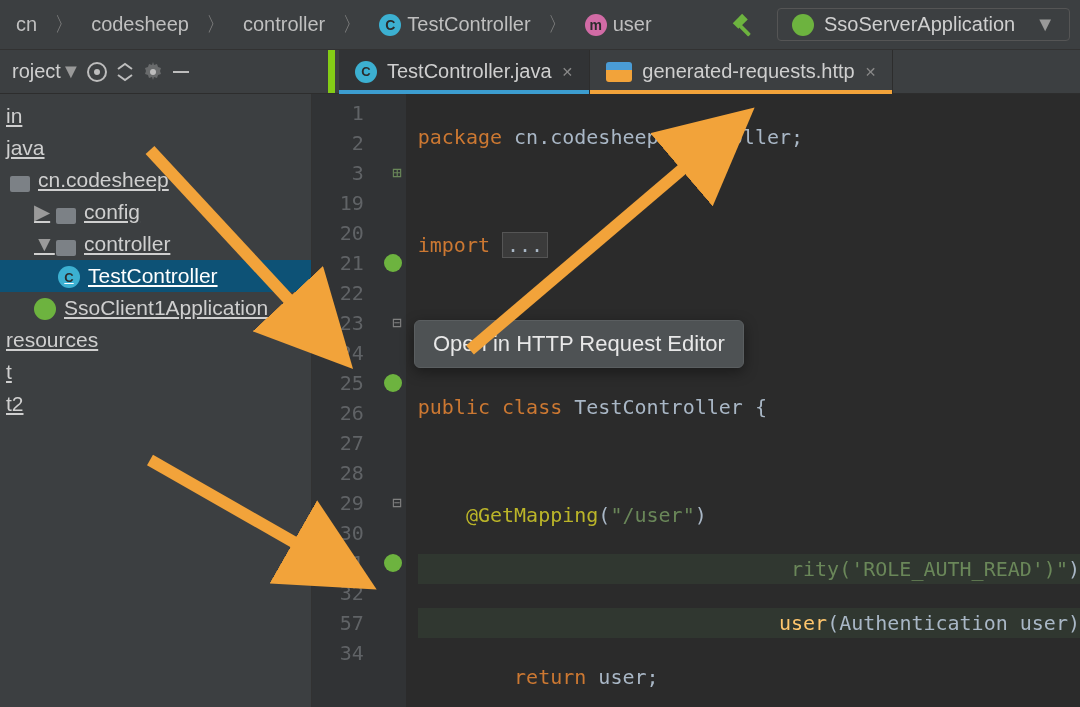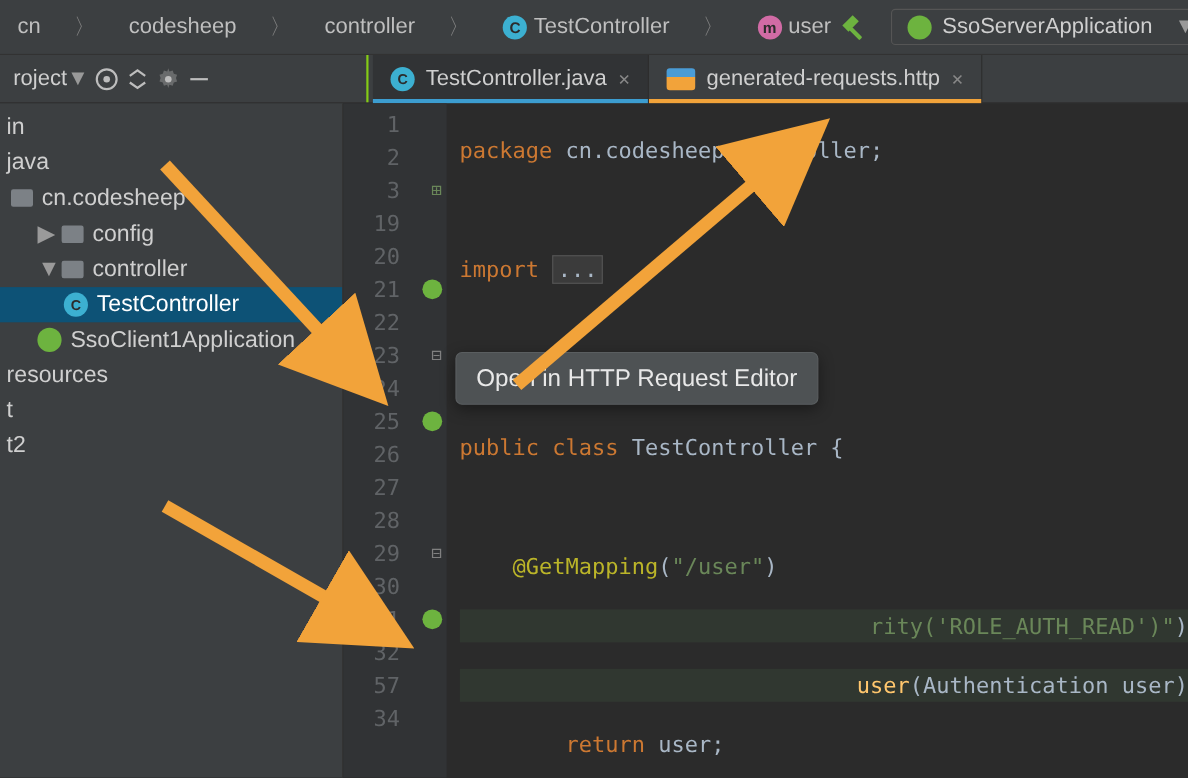--- a/index.html
+++ b/index.html
@@ -14,21 +14,21 @@
   .topbar {
     height: 50px;
     background: #3c3f41;
     border-bottom: 1px solid #323232;
     display: flex;
     align-items: center;
     padding: 0 10px;
     font-size: 20px;
     color: #bfbfbf;
   }
-  .crumbs { display: flex; align-items: center; gap: 24px; flex: 0 0 auto; }
+  .crumbs { display: flex; align-items: center; gap: 11px; flex: 0 0 auto; }
   .crumb { padding: 2px 6px; display: flex; align-items: center; gap: 6px; cursor: pointer; }
   .crumb-sep { color: #808080; }
   .crumb-icon {
     width: 22px; height: 22px; border-radius: 50%;
     display: inline-flex; align-items: center; justify-content: center;
     font-size: 14px; font-weight: bold; color: #2b2b2b;
   }
   .ci-c { background: #3cb0d1; }
   .ci-m { background: #d16ba5; }
   .topbar-spacer { flex: 1; }
@@ -47,21 +47,21 @@
     background: #6db33f; display: inline-block; position: relative;
   }
   .runconfig .chev { margin-left: 10px; color: #999; }
   
   .row2 {
     display: flex; height: 44px; background: #3c3f41;
     border-bottom: 1px solid #2d2d2d;
   }
   .project-toolbar {
     width: 335px; display: flex; align-items: center; gap: 4px;
-    padding: 0 12px; border-right: 2px solid #84cc16;
+    padding: 0 12px; border-right: 7px solid #84cc16;
     color: #cfcfcf; font-size: 20px;
   }
   .project-toolbar .label { flex: 0 0 auto; }
   .tool-icon { width: 24px; height: 24px; color: #bdbdbd; cursor: pointer; }
   .editor-tabs {
     flex: 1; display: flex; align-items: flex-end; padding-left: 4px;
   }
   .ed-tab {
     display: flex; align-items: center; gap: 10px;
     padding: 8px 16px; font-size: 20px; color: #cfcfcf;
@@ -85,22 +85,22 @@
   }
   
   .main {
     display: flex; height: calc(707px - 50px - 44px);
   }
   .sidebar {
     width: 335px; background: #3c3f41; border-right: 1px solid #323232;
     font-size: 21px; color: #cfcfcf; padding-top: 6px;
   }
   .tree-row {
-    display: flex; align-items: center; gap: 8px;
-    padding: 4px 6px; cursor: pointer; white-space: nowrap;
+    display: flex; align-items: flex-end; gap: 8px;
+    padding: 4px 6px; cursor: pointer; white-space: nowrap; text-decoration: underline;
   }
   .tree-row.selected { background: #0d5276; color: #fff; }
   .indent-1 { padding-left: 10px; }
   .indent-2 { padding-left: 34px; }
   .indent-3 { padding-left: 58px; }
   .tree-chev { width: 14px; display: inline-block; color: #9a9a9a; }
   .folder-ico {
     width: 20px; height: 16px; background: #7c8186; border-radius: 2px;
     display: inline-block;
   }

